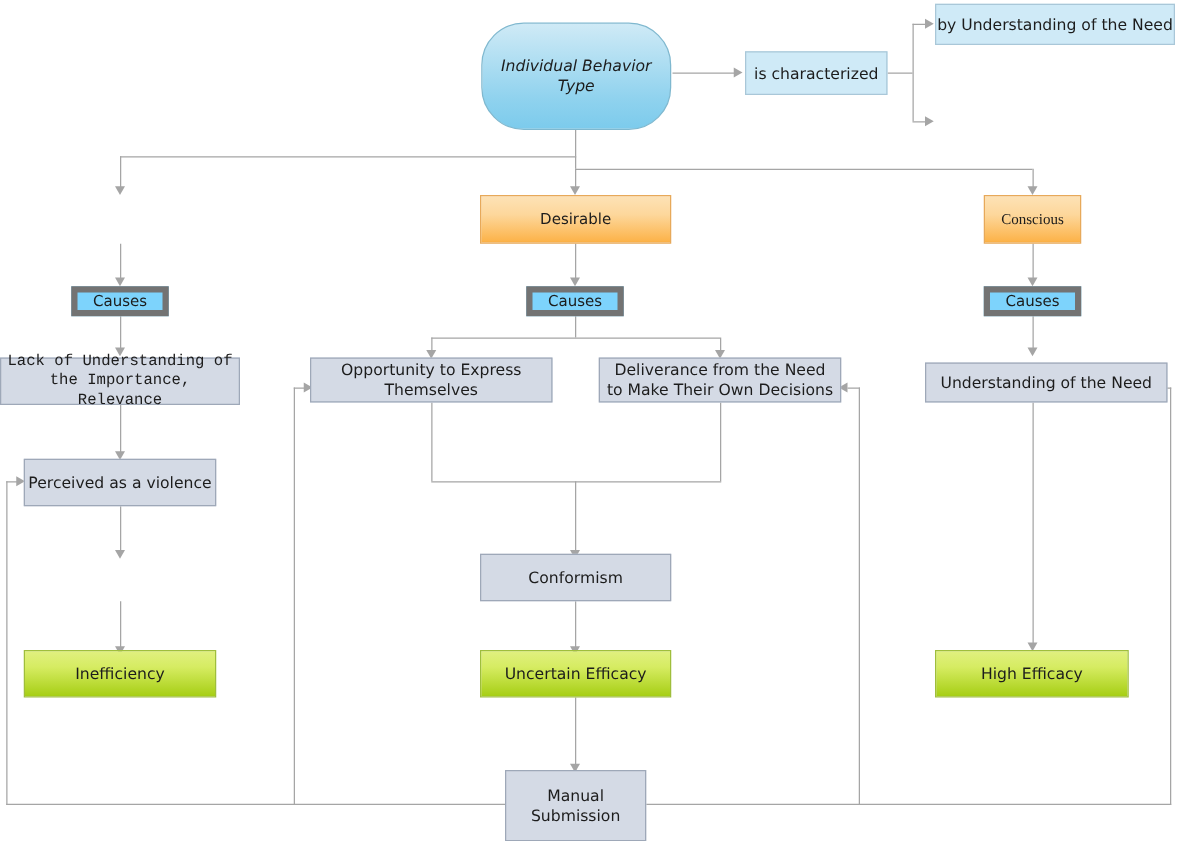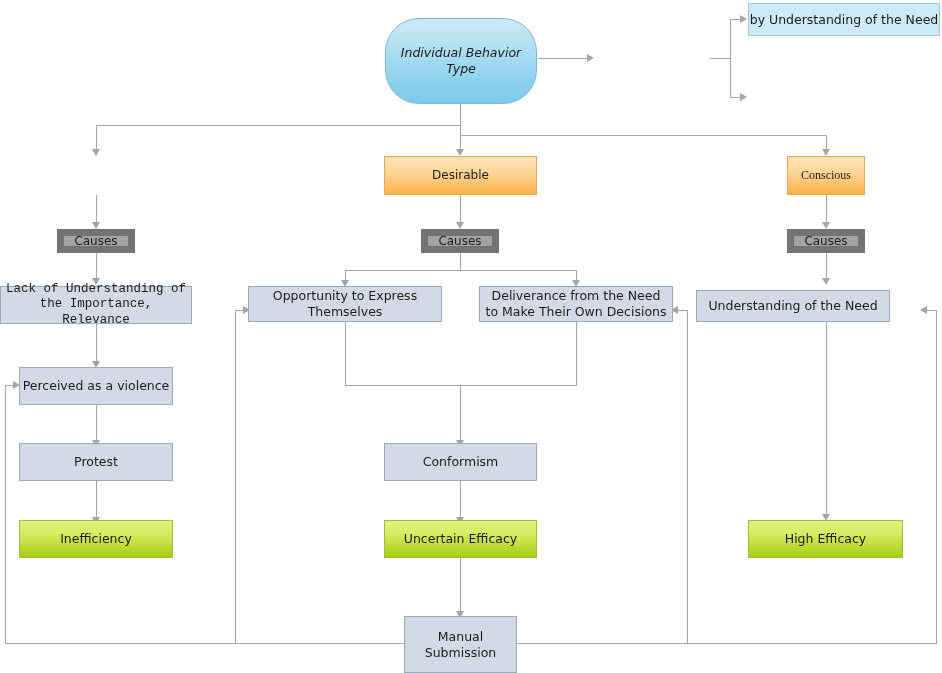--- a/index.html
+++ b/index.html
@@ -19,22 +19,22 @@
     border:1px solid #a9c7d8;
     background:#cfeaf7;
     font-size:12.5px;
   }
   .n-orange{
     border:1px solid #e7a95a;
     background:linear-gradient(to bottom,#fde2b6 0%,#fdd79b 40%,#fcb44c 96%,#f9ae42 100%);
     font-size:12px;
   }
   .n-causes{
-    border:7px solid #737373;
-    background:#a3a3a3;
+    border:5px solid #737373;
+    background:#7dd3fc;
     font-size:12px;
   }
   .n-gray{
     border:1px solid #9ea8b8;
     background:#d4dae5;
     font-size:12.5px;
   }
   .n-green{
     border:1px solid #9fbe3c;
     background:linear-gradient(to bottom,#e0f07f 0%,#d6ec62 35%,#a9d019 96%,#a4cd14 100%);
@@ -141,20 +141,23 @@
   <div class="arw arw-l" style="left:671px;top:306px;"></div>
 
   <div class="ln lnv" style="left:936px;top:310px;height:334px;"></div>
   <div class="ln lnh" style="left:927px;top:310px;width:10px;"></div>
   <div class="arw arw-l" style="left:920px;top:306px;"></div>
 
   <div class="node n-root" style="left:385px;top:18px;width:152px;height:86px;">
     <span>Individual Behavior Type</span>
   </div>
 
+  <div class="node n-blue" style="left:596px;top:41px;width:114px;height:35px;">
+    <span>is characterized</span>
+  </div>
 
   <div class="node n-blue" style="left:748px;top:3px;width:192px;height:33px;">
     <span>by Understanding of the Need</span>
   </div>
 
 
 
   <div class="node n-orange" style="left:384px;top:156px;width:153px;height:39px;">
     <span>Desirable</span>
   </div>
@@ -180,31 +183,28 @@
   </div>
 
   <div class="node n-gray" style="left:248px;top:286px;width:194px;height:36px;padding:0 4px;">
     <span>Opportunity to Express Themselves</span>
   </div>
 
   <div class="node n-gray" style="left:479px;top:286px;width:194px;height:36px;padding:0 4px;">
     <span>Deliverance from the Need to Make Their Own Decisions</span>
   </div>
 
-  <div class="node n-gray" style="left:696px;top:290px;width:194px;height:32px;">
+  <div class="node n-gray" style="left:740px;top:290px;width:194px;height:32px;">
     <span>Understanding of the Need</span>
   </div>
 
   <div class="node n-gray" style="left:19px;top:367px;width:154px;height:38px;">
     <span>Perceived as a violence</span>
   </div>
 
-  <div class="node n-gray" style="left:19px;top:443px;width:154px;height:38px;">
-    <span>Protest</span>
-  </div>
 
   <div class="node n-green" style="left:19px;top:520px;width:154px;height:38px;">
     <span>Inefficiency</span>
   </div>
 
   <div class="node n-gray" style="left:384px;top:443px;width:153px;height:38px;">
     <span>Conformism</span>
   </div>
 
   <div class="node n-green" style="left:384px;top:520px;width:153px;height:38px;">

